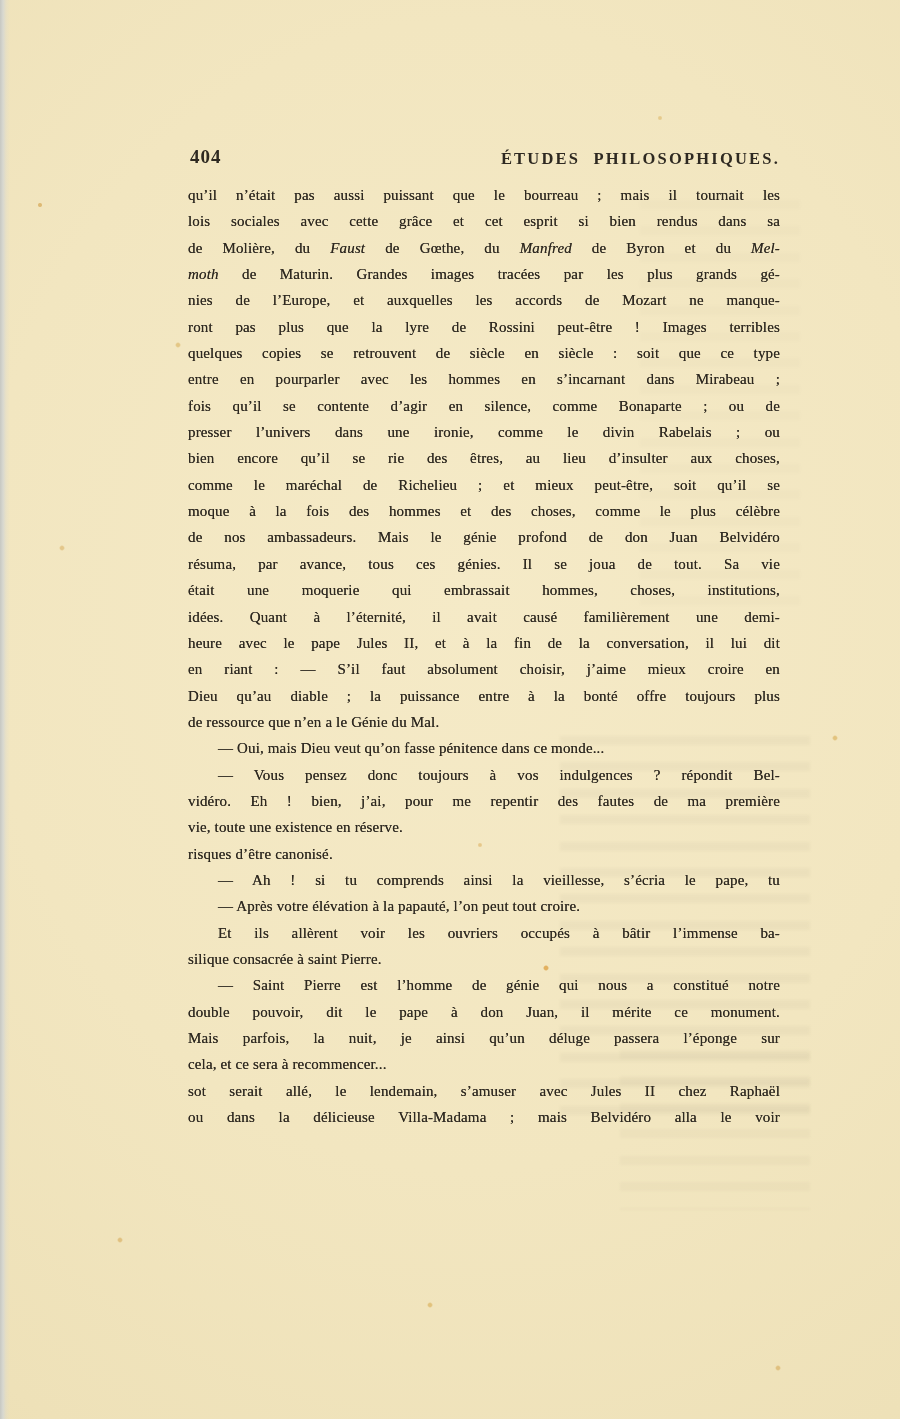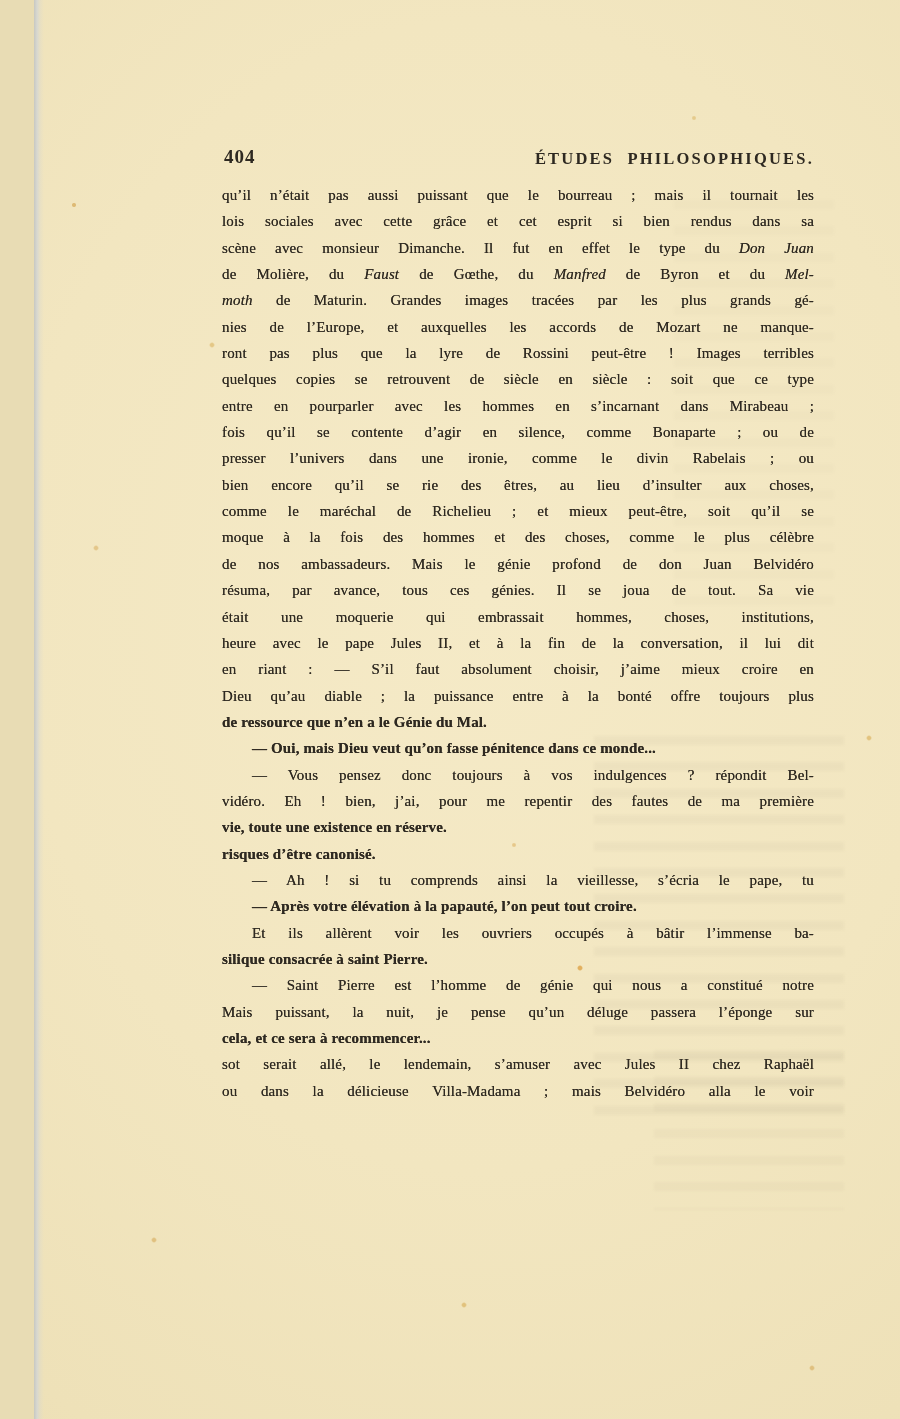--- a/index.html
+++ b/index.html
@@ -13,21 +13,20 @@
     overflow: hidden;
     font-family: "Liberation Serif", "DejaVu Serif", serif;
     background: #e8dcb4;
   }
   .page {
     position: absolute;
     inset: 0;
     background:
       radial-gradient(ellipse 120% 90% at 52% 42%, #f5eac7 0%, #f2e6c0 45%, #eee1b8 75%, #e8dbae 100%);
     color: var(--ink, #2e2921);
-    margin-left: 34px;
   }
   
   .page::before {
     content: "";
     position: absolute;
     inset: 0;
     pointer-events: none;
     background-image:
       radial-gradient(circle at 40px 205px,  rgba(205,150,55,0.55) 0 1.5px, transparent 2.5px),
       radial-gradient(circle at 178px 345px, rgba(210,160,60,0.45) 0 1.5px, transparent 3px),
@@ -78,21 +77,20 @@
   .line {
     height: 26.35px;
     overflow: hidden;
     text-align: justify;
     text-align-last: justify;
     white-space: normal;
   }
   .line.left {
     text-align: center;
     text-align-last: left;
-    font-weight: bold;
   }
   .line.indent {
     padding-left: 30px;
   }
   .it {
     font-style: italic;
   }
   
   .ghost {
     position: absolute;
@@ -113,50 +111,51 @@
 
 <div class="page">
   <div class="scan-edge"></div>
 
   <div class="page-number">404</div>
   <div class="running-title">ÉTUDES PHILOSOPHIQUES.</div>
 
   <div class="text-block">
       <div class="line"><span>qu’il n’était pas aussi puissant que le bourreau ; mais il tournait les</span></div>
       <div class="line"><span>lois sociales avec cette grâce et cet esprit si bien rendus dans sa</span></div>
-      <div class="line"><span>scène avec monsieur Dimanche. Il fut en effet le type du </span><span class="it">Don Juan</span></div>
       <div class="line"><span>de Molière, du </span><span class="it">Faust</span><span> de Gœthe, du </span><span class="it">Manfred</span><span> de Byron et du </span><span class="it">Mel-</span></div>
       <div class="line"><span class="it">moth</span><span> de Maturin. Grandes images tracées par les plus grands gé-</span></div>
       <div class="line"><span>nies de l’Europe, et auxquelles les accords de Mozart ne manque-</span></div>
       <div class="line"><span>ront pas plus que la lyre de Rossini peut-être ! Images terribles</span></div>
       <div class="line"><span>quelques copies se retrouvent de siècle en siècle : soit que ce type</span></div>
       <div class="line"><span>entre en pourparler avec les hommes en s’incarnant dans Mirabeau ;</span></div>
       <div class="line"><span>fois qu’il se contente d’agir en silence, comme Bonaparte ; ou de</span></div>
       <div class="line"><span>presser l’univers dans une ironie, comme le divin Rabelais ; ou</span></div>
       <div class="line"><span>bien encore qu’il se rie des êtres, au lieu d’insulter aux choses,</span></div>
       <div class="line"><span>comme le maréchal de Richelieu ; et mieux peut-être, soit qu’il se</span></div>
       <div class="line"><span>moque à la fois des hommes et des choses, comme le plus célèbre</span></div>
       <div class="line"><span>de nos ambassadeurs. Mais le génie profond de don Juan Belvidéro</span></div>
       <div class="line"><span>résuma, par avance, tous ces génies. Il se joua de tout. Sa vie</span></div>
       <div class="line"><span>était une moquerie qui embrassait hommes, choses, institutions,</span></div>
+      <div class="line"><span>idées. Quant à l’éternité, il avait causé familièrement une demi-</span></div>
       <div class="line"><span>heure avec le pape Jules II, et à la fin de la conversation, il lui dit</span></div>
       <div class="line"><span>en riant : — S’il faut absolument choisir, j’aime mieux croire en</span></div>
       <div class="line"><span>Dieu qu’au diable ; la puissance entre à la bonté offre toujours plus</span></div>
       <div class="line left"><span>de ressource que n’en a le Génie du Mal.</span></div>
       <div class="line indent left"><span>— Oui, mais Dieu veut qu’on fasse pénitence dans ce monde...</span></div>
       <div class="line indent"><span>— Vous pensez donc toujours à vos indulgences ? répondit Bel-</span></div>
       <div class="line"><span>vidéro. Eh ! bien, j’ai, pour me repentir des fautes de ma première</span></div>
       <div class="line left"><span>vie, toute une existence en réserve.</span></div>
       <div class="line left"><span>risques d’être canonisé.</span></div>
       <div class="line indent"><span>— Ah ! si tu comprends ainsi la vieillesse, s’écria le pape, tu</span></div>
       <div class="line indent left"><span>— Après votre élévation à la papauté, l’on peut tout croire.</span></div>
       <div class="line indent"><span>Et ils allèrent voir les ouvriers occupés à bâtir l’immense ba-</span></div>
       <div class="line left"><span>silique consacrée à saint Pierre.</span></div>
       <div class="line indent"><span>— Saint Pierre est l’homme de génie qui nous a constitué notre</span></div>
-      <div class="line"><span>Mais puissant, la nuit, je pense qu’un déluge passera l’éponge sur</span></div>
+      <div class="line"><span>double pouvoir, dit le pape à don Juan, il mérite ce monument.</span></div>
+      <div class="line"><span>Mais parfois, la nuit, je ainsi qu’un déluge passera l’éponge sur</span></div>
       <div class="line left"><span>cela, et ce sera à recommencer...</span></div>
       <div class="line"><span>sot serait allé, le lendemain, s’amuser avec Jules II chez Raphaël</span></div>
       <div class="line"><span>ou dans la délicieuse Villa-Madama ; mais Belvidéro alla le voir</span></div>
     </div>
 
   <div class="ghost g1"></div>
   <div class="ghost g2"></div>
   <div class="ghost g3"></div>
 </div>
 

